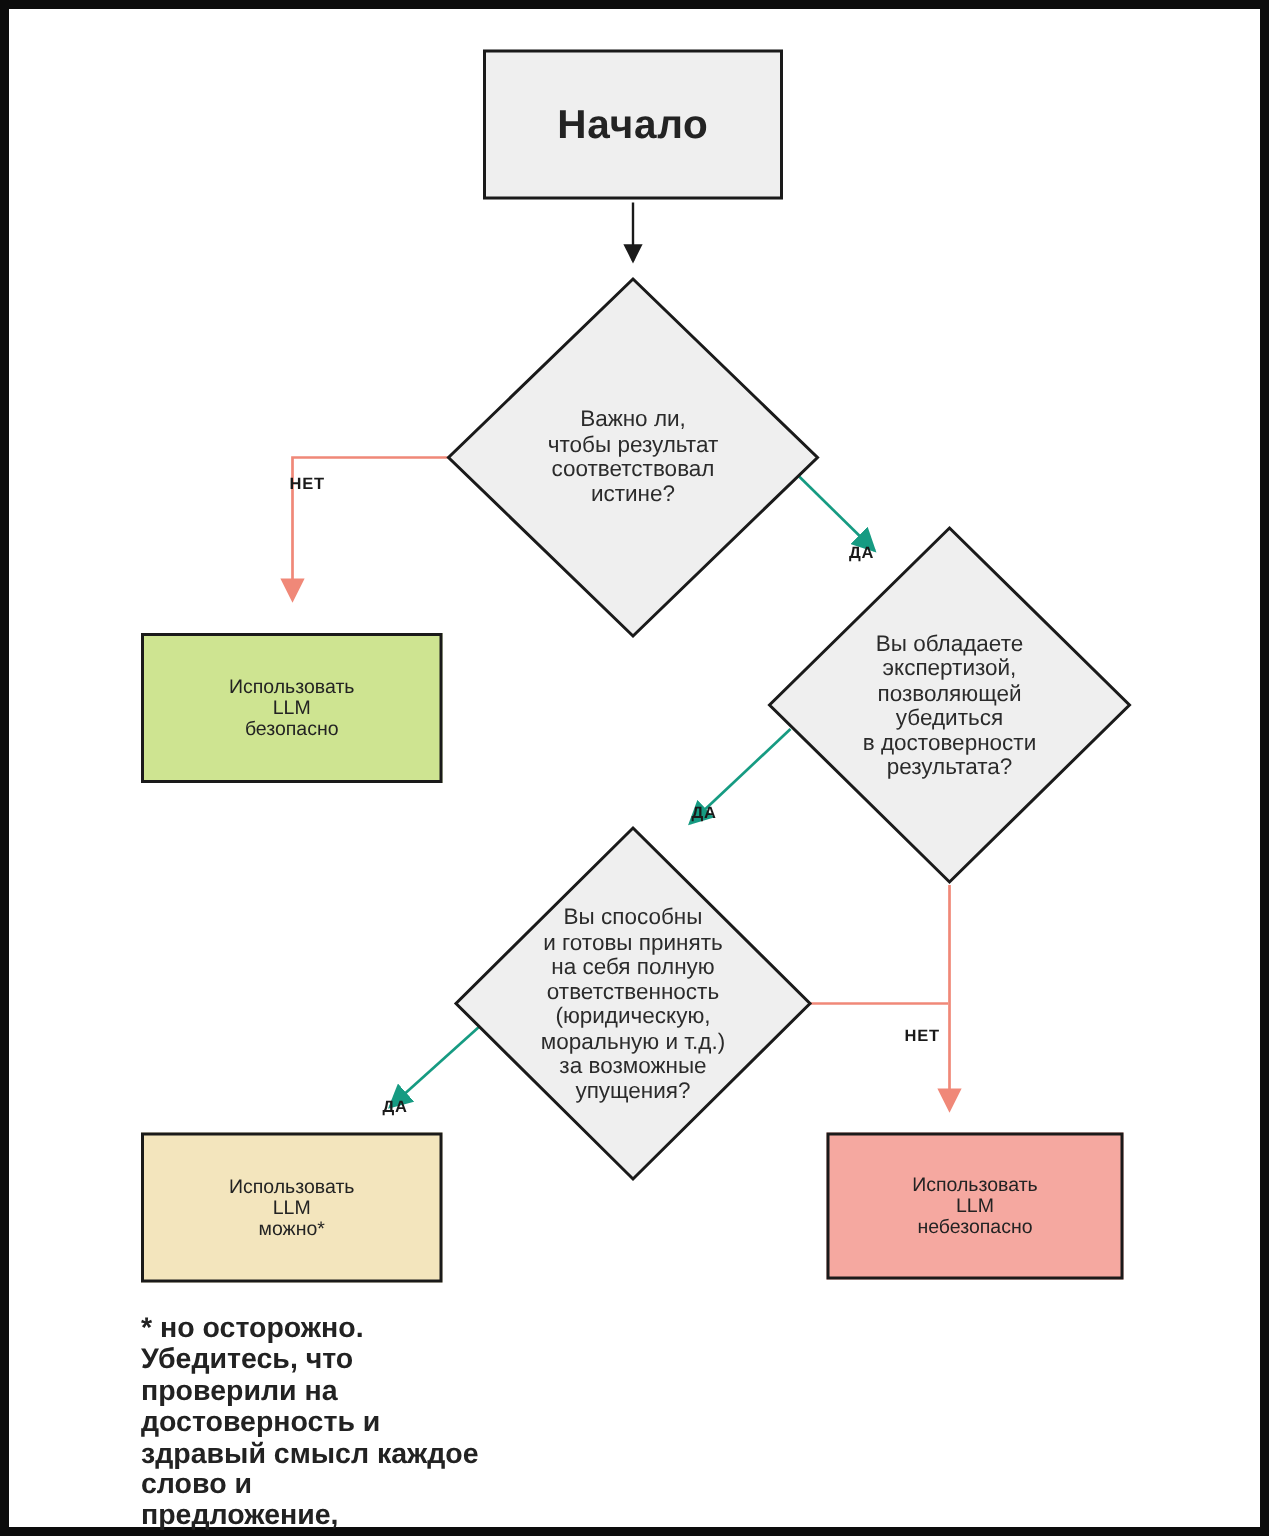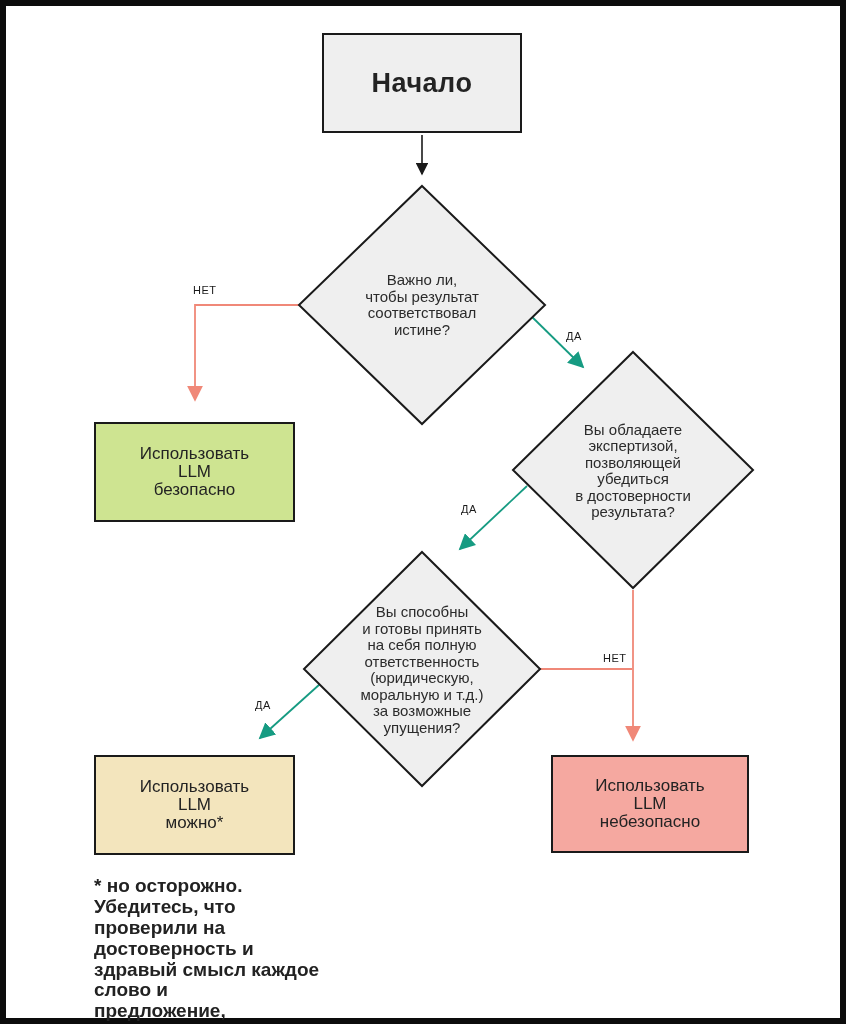--- a/index.html
+++ b/index.html
@@ -21,36 +21,36 @@
     display:flex;align-items:center;justify-content:center;
     text-align:center;
     color:#232323;
     box-sizing:border-box;
   }
   .start-box{
     background:#efefef;
     font-size:27px;font-weight:700;letter-spacing:.5px;
   }
   .outcome{
-    font-size:17px;line-height:1.07;font-weight:500;
+    font-size:13px;line-height:1.07;font-weight:500;
     white-space:pre-line;
   }
   .outcome-safe{background:#cee491;}
   .outcome-caution{background:#f3e5bd;}
   .outcome-unsafe{background:#f5a8a0;}
   .diamond-text{
     position:absolute;
     display:flex;align-items:center;justify-content:center;
     text-align:center;
     font-size:15px;line-height:1.1;font-weight:500;color:#2b2b2b;
     white-space:pre-line;
   }
   .edge-label{
     position:absolute;
-    font-size:11px;font-weight:400;color:#1a1a1a;letter-spacing:.5px;
+    font-size:11px;font-weight:700;color:#1a1a1a;letter-spacing:.5px;margin-top:33px;
   }
   .footnote{
     position:absolute;
     font-size:19px;line-height:1.1;font-weight:600;color:#222222;
     white-space:pre-line;
   }
   .source{
     position:absolute;
     font-size:12.5px;line-height:1.28;font-weight:400;color:#9b9b9b;
     white-space:pre-line;

